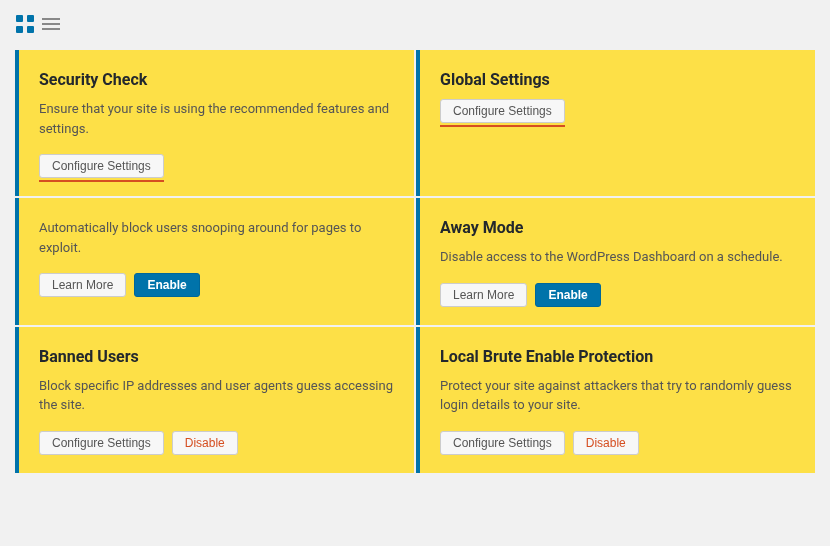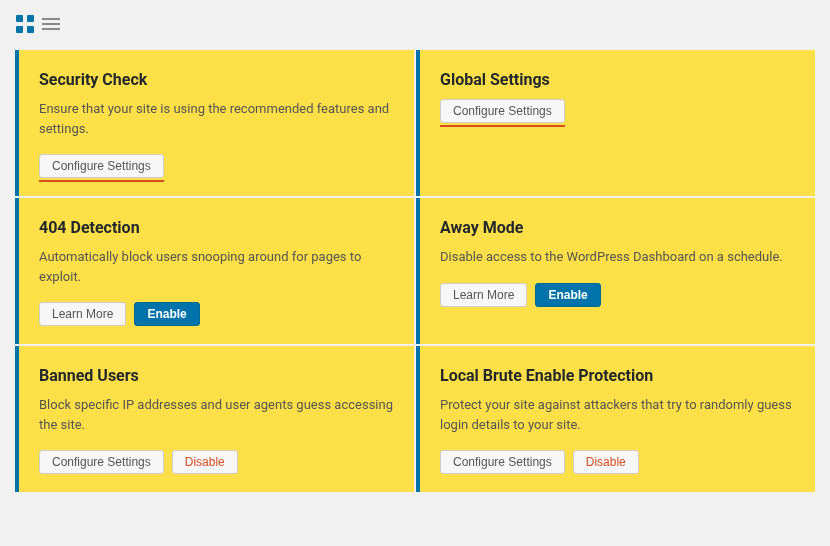--- a/index.html
+++ b/index.html
@@ -159,21 +159,20 @@
           <span class="configure-underline"><button class="btn btn-secondary">Configure Settings</button></span>
         </div>
       </div>
       <div class="card">
         <div class="card-title">Global Settings</div>
         <div class="card-actions">
           <span class="configure-underline"><button class="btn btn-secondary">Configure Settings</button></span>
         </div>
       </div>
       <div class="card">
-        <div class="card-title">404 Detection</div>
         <div class="card-desc">Automatically block users snooping around for pages to exploit.</div>
         <div class="card-actions">
           <button class="btn btn-secondary">Learn More</button>
           <button class="btn btn-primary">Enable</button>
         </div>
       </div>
       <div class="card">
         <div class="card-title">Away Mode</div>
         <div class="card-desc">Disable access to the WordPress Dashboard on a schedule.</div>
         <div class="card-actions">

